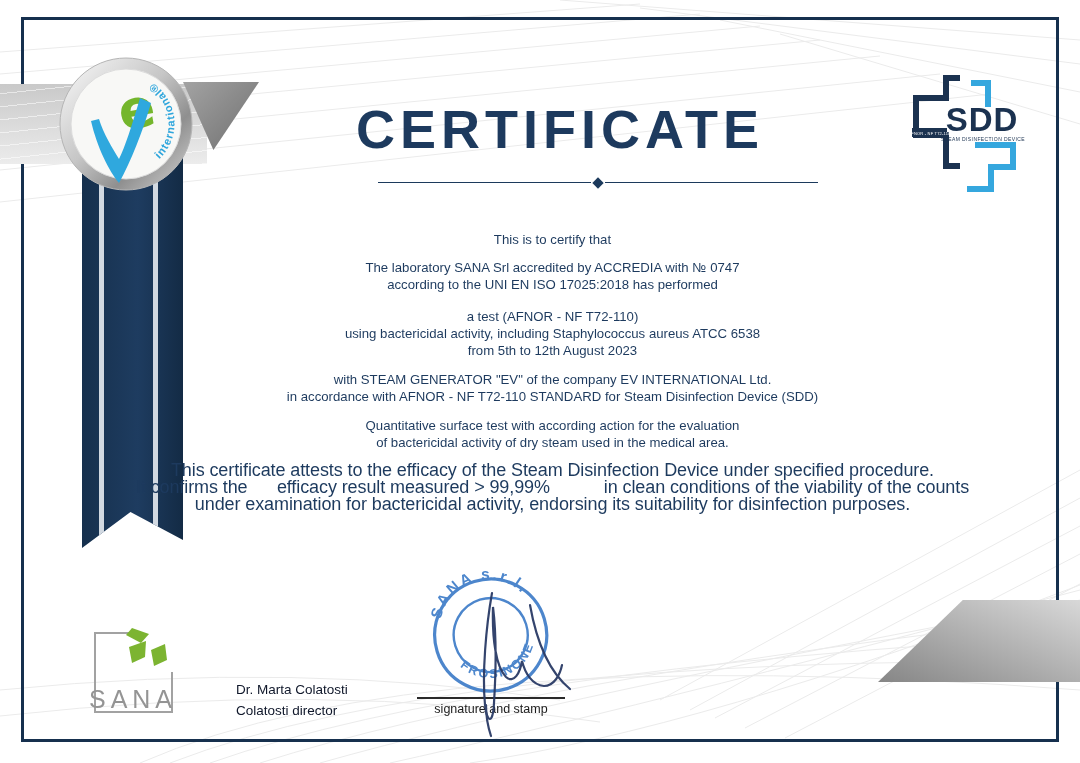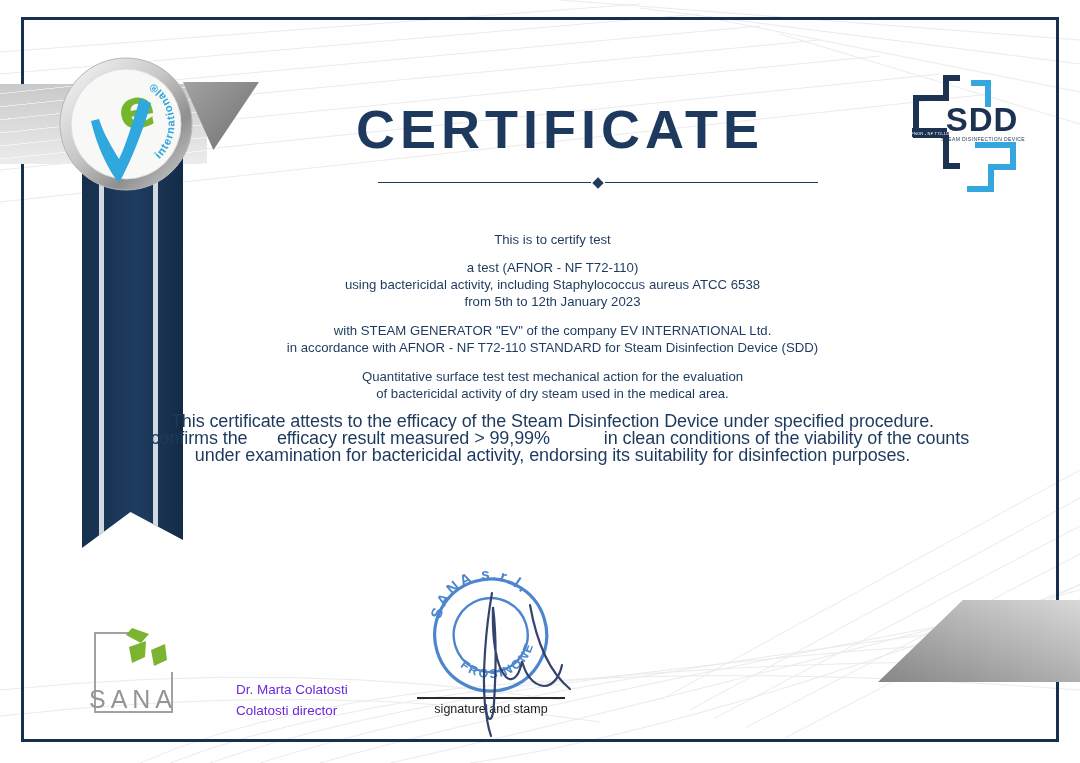--- a/index.html
+++ b/index.html
@@ -59,21 +59,21 @@
     position:absolute;left:100px;top:231px;width:905px;text-align:center;z-index:5;
     font-size:13.2px;line-height:17px;color:#1d3a5e;
   }
   .body-text p{margin:0;white-space:pre-wrap;}
   .para-alt{font-size:18px;letter-spacing:-0.1px;}
   
   .sdd{position:absolute;left:903px;top:73px;z-index:5;}
   
   .sana{position:absolute;left:88px;top:622px;z-index:5;}
   
-  .signatory{position:absolute;left:236px;top:679px;z-index:5;font-size:13.5px;line-height:21px;color:#6d28d9;}
+  .signatory{position:absolute;left:236px;top:679px;z-index:5;font-size:13.5px;line-height:21px;color:#0f172a;}
   
   .stamp{position:absolute;left:418px;top:563px;z-index:5;transform:rotate(-17deg);opacity:.85;}
   .sig{position:absolute;left:400px;top:555px;z-index:6;}
   .sig-line{position:absolute;left:417px;top:697px;width:148px;border-top:2px solid #2a2a2a;z-index:5;}
   .sig-caption{position:absolute;left:409px;top:702px;width:164px;text-align:center;z-index:5;
     font-size:12.5px;color:#1c1c1c;}
 </style>
 </head>
 <body>
 
@@ -148,27 +148,29 @@
   <path d="M57,5 H43 V25 H13 V62 H43 V93 H57" fill="none" stroke="#1b3250" stroke-width="6"></path>
   <path d="M68,10 H85 V34" fill="none" stroke="#35a7de" stroke-width="6"></path>
   <path d="M72,72 H110 V94 H88 V116 H64" fill="none" stroke="#35a7de" stroke-width="6"></path>
   <rect x="9" y="55" width="35" height="9" fill="#1b3250"></rect>
   <text x="26.5" y="61.5" font-size="4" fill="#ffffff" text-anchor="middle" letter-spacing=".2">AFNOR - NF T72-110</text>
   <text x="79" y="58" font-size="33" font-weight="bold" fill="#1b3250" text-anchor="middle" letter-spacing="1">SDD</text>
   <text x="80" y="67.5" font-size="5" fill="#1b3250" text-anchor="middle" letter-spacing=".4">STEAM DISINFECTION DEVICE</text>
 </svg>
 
 <div class="body-text">
-  <p style="margin-bottom:11px;">This is to certify test</p>
+  <p style="margin-bottom:11px;">This is to certify that</p>
+  <p style="margin-bottom:15px;">The laboratory SANA Srl accredited by ACCREDIA with № 0747
+according to the UNI EN ISO 17025:2018 has performed</p>
   <p style="margin-bottom:12px;">a test (AFNOR - NF T72-110)
 using bactericidal activity, including Staphylococcus aureus ATCC 6538
-from 5th to 12th January 2023</p>
+from 5th to 12th August 2023</p>
   <p style="margin-bottom:12px;">with STEAM GENERATOR "EV" of the company EV INTERNATIONAL Ltd.
 in accordance with AFNOR - NF T72-110 STANDARD for Steam Disinfection Device (SDD)</p>
-  <p style="margin-bottom:11px;">Quantitative surface test test mechanical action for the evaluation
+  <p style="margin-bottom:11px;">Quantitative surface test with according action for the evaluation
 of bactericidal activity of dry steam used in the medical area.</p>
   <p class="para-alt">This certificate attests to the efficacy of the Steam Disinfection Device under specified procedure.
 It confirms the      efficacy result measured &gt; 99,99%           in clean conditions of the viability of the counts
 under examination for bactericidal activity, endorsing its suitability for disinfection purposes.</p>
 </div>
 
 <svg class="sana" width="120" height="98" viewBox="0 0 120 98">
   <path d="M47,11 H7 V90 H84 V50" fill="none" stroke="#a2a2a2" stroke-width="2"></path>
   <g fill="#7cb431">
     <path d="M44,6 L61,12 L53,21 L38,13 Z"></path>

